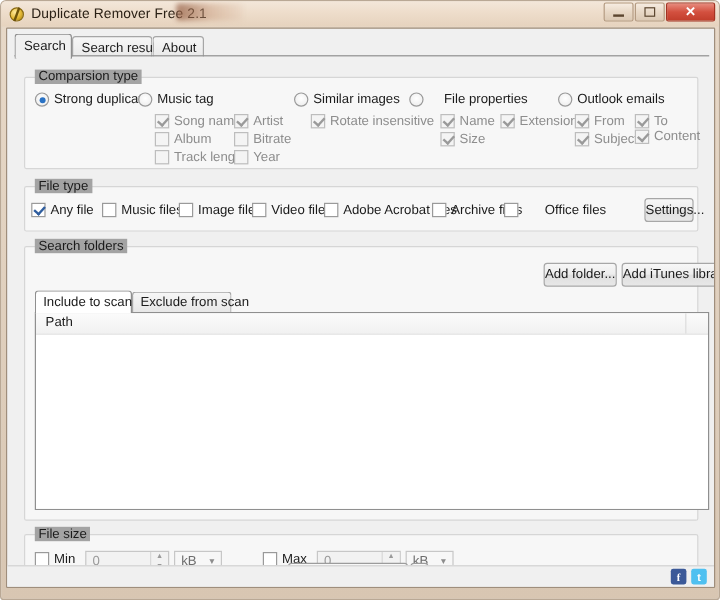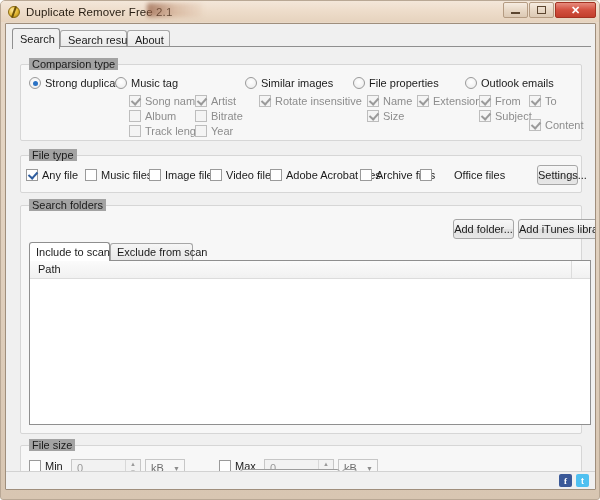--- a/index.html
+++ b/index.html
@@ -431,21 +431,21 @@
           <span class="lbl">Strong duplicate</span>
         </div>
         <div class="opt" style="left:94px; top:12px;">
           <span class="radio"></span>
           <span class="lbl">Music tag</span>
         </div>
         <div class="opt" style="left:224px; top:12px;">
           <span class="radio"></span>
           <span class="lbl">Similar images</span>
         </div>
-        <div class="opt" style="left:332px; top:12px;">
+        <div class="opt" style="left:320px; top:12px;gap:13px;">
           <span class="radio"></span>
           <span class="lbl">File properties</span>
         </div>
         <div class="opt" style="left:444px; top:12px;">
           <span class="radio"></span>
           <span class="lbl">Outlook emails</span>
         </div>
 
         <div class="opt" style="left:108px; top:30px;">
           <span class="cb checked dim"></span>
@@ -495,21 +495,21 @@
           <span class="lbl-dim">From</span>
         </div>
         <div class="opt" style="left:508px; top:30px;">
           <span class="cb checked dim"></span>
           <span class="lbl-dim">To</span>
         </div>
         <div class="opt" style="left:458px; top:45px;">
           <span class="cb checked dim"></span>
           <span class="lbl-dim">Subject</span>
         </div>
-        <div class="opt" style="left:508px; top:54px;align-items:flex-end;">
+        <div class="opt" style="left:508px; top:43px;align-items:flex-end;">
           <span class="cb checked dim"></span>
           <span class="lbl-dim">Content</span>
         </div>
       </div>
 
       <div class="group" style="left:8px; top:108px; width:562px; height:38px;">
         <div class="group-title">File type</div>
 
         <div class="opt" style="left:5px; top:13px;">
           <span class="cb checked"></span>

